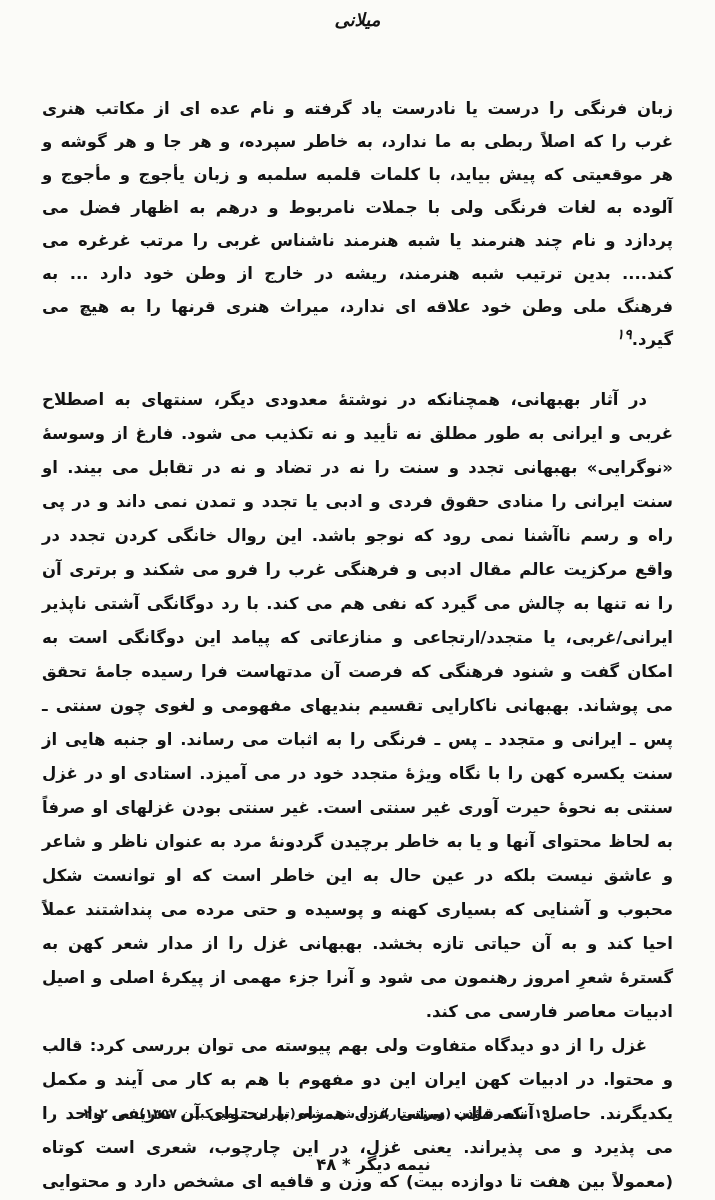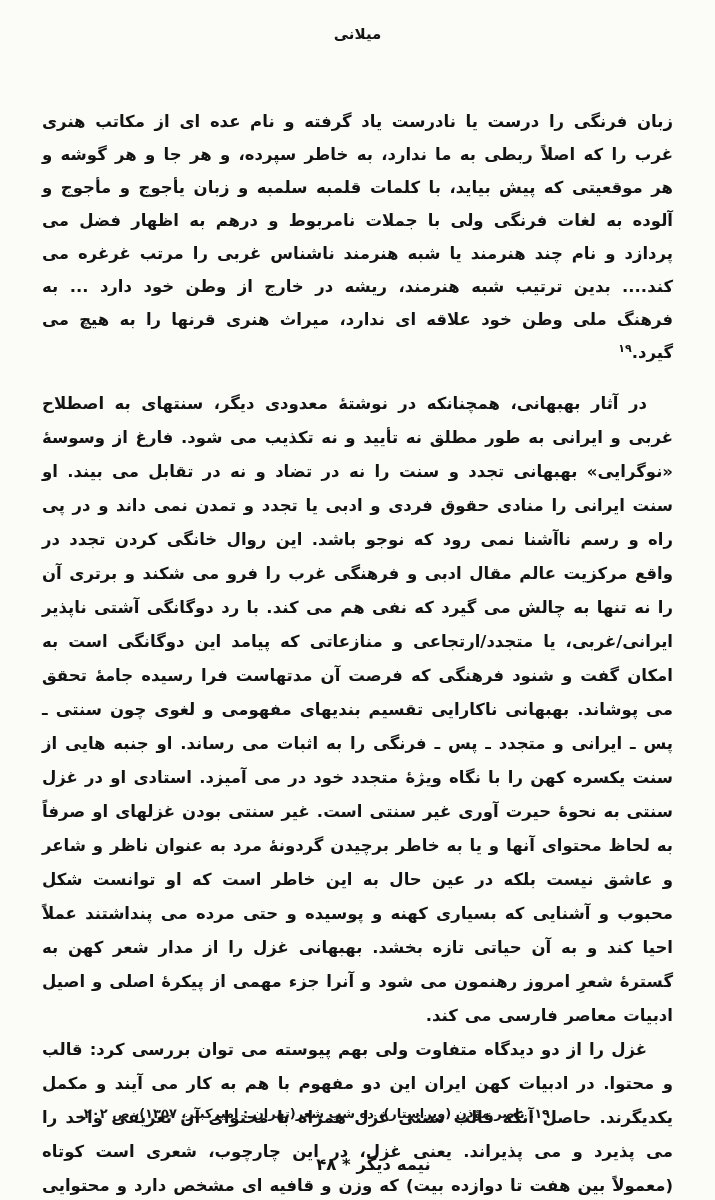--- a/index.html
+++ b/index.html
@@ -16,56 +16,58 @@
     width: 715px;
     height: 1200px;
     padding: 0 42px;
     direction: rtl;
     font-family: "DejaVu Sans", sans-serif;
     color: #141414;
     -webkit-font-smoothing: antialiased;
   }
 
   .running-head {
-    padding-top: 25px;
+    padding-top: 9px;
     text-align: center;
-    font-size: 15px;
+    font-size: 18px;
     font-weight: 700;
     letter-spacing: 1px;
+    font-style: italic;
   }
 
   .quote-block {
     margin-top: 62px;
     font-size: 16.5px;
     font-weight: 700;
     line-height: 33px;
     text-align: justify;
     text-align-last: right;
     word-spacing: 1px;
   }
 
   .quote-block sup {
-    font-size: 11px;
+    font-size: 14px;
     font-weight: 700;
     vertical-align: super;
     line-height: 0;
+    font-style: italic;
   }
 
   .body-para {
     font-size: 16.5px;
     font-weight: 700;
     line-height: 34px;
     text-align: justify;
     text-align-last: right;
     text-indent: 26px;
     word-spacing: 1px;
   }
 
   .body-para.first {
-    margin-top: 18px;
+    margin-top: 27px;
   }
 
   .footnote {
     position: absolute;
     top: 1103px;
     right: 165px;
     left: 50px;
     font-size: 13px;
     font-weight: 700;
     line-height: 22px;

